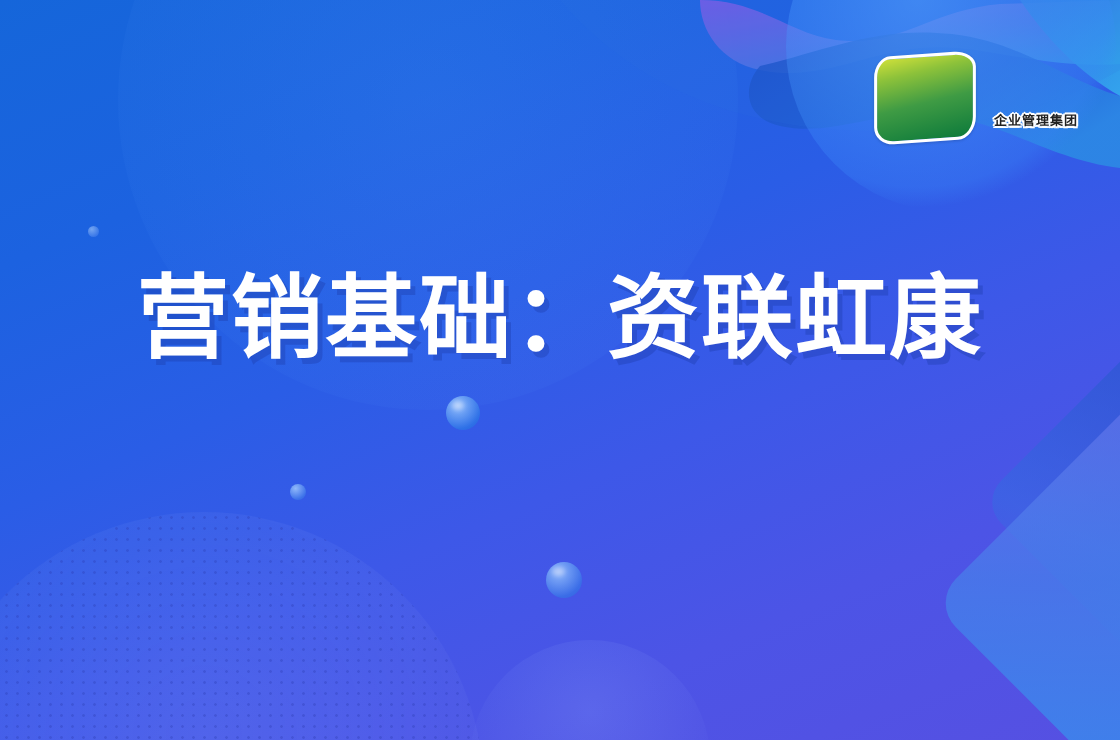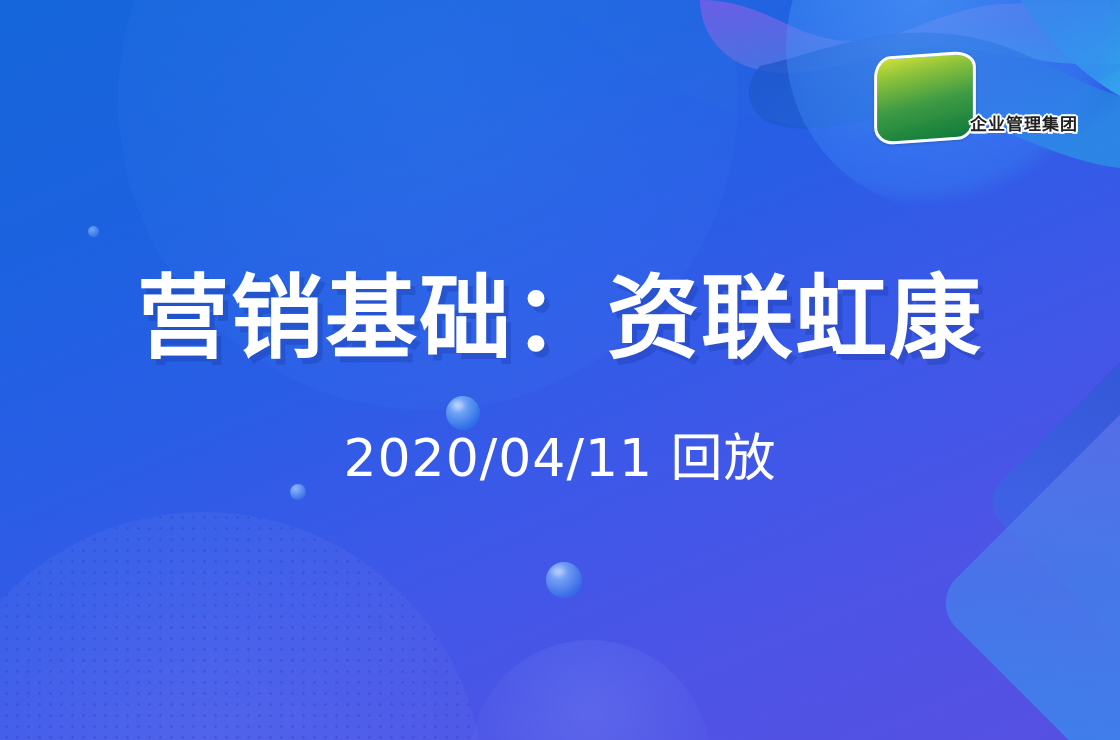--- a/index.html
+++ b/index.html
@@ -76,21 +76,21 @@
     font-family:"DejaVu Sans","Liberation Sans",sans-serif;
     font-weight:bold;font-size:33px;letter-spacing:0px;color:#1a1a1a;
     text-shadow:
       -2px -2px 0 #fff, 2px -2px 0 #fff, -2px 2px 0 #fff, 2px 2px 0 #fff,
       -2.5px 0 0 #fff, 2.5px 0 0 #fff, 0 -2.5px 0 #fff, 0 2.5px 0 #fff;
     white-space:nowrap;
   }
   .logo-sub{
     position:absolute;right:4px;top:52px;
     font-family:"DejaVu Sans","Liberation Sans",sans-serif;
-    font-size:17px;font-weight:bold;color:#222;letter-spacing:1px;
+    font-size:13px;font-weight:bold;color:#222;letter-spacing:1px;
     text-shadow:-1.5px -1.5px 0 #fff,1.5px -1.5px 0 #fff,-1.5px 1.5px 0 #fff,1.5px 1.5px 0 #fff,
                 -2px 0 0 #fff,2px 0 0 #fff,0 -2px 0 #fff,0 2px 0 #fff;
     white-space:nowrap;
   }
 
   
   .title{
     position:absolute;left:0;right:0;top:272px;text-align:center;
     font-family:"DejaVu Serif","Liberation Serif",serif;
     font-weight:bold;
@@ -168,15 +168,14 @@
     </div>
   </div>
 
   <div class="logo">
     <div class="logo-shape"></div>
     <div class="logo-sub">企业管理集团</div>
   </div>
 
   <div class="title">营销基础：资联虹康</div>
 
-  <div class="subtitle">2020/04/11 回放</div>
 
 </div>
 
 </body></html>

